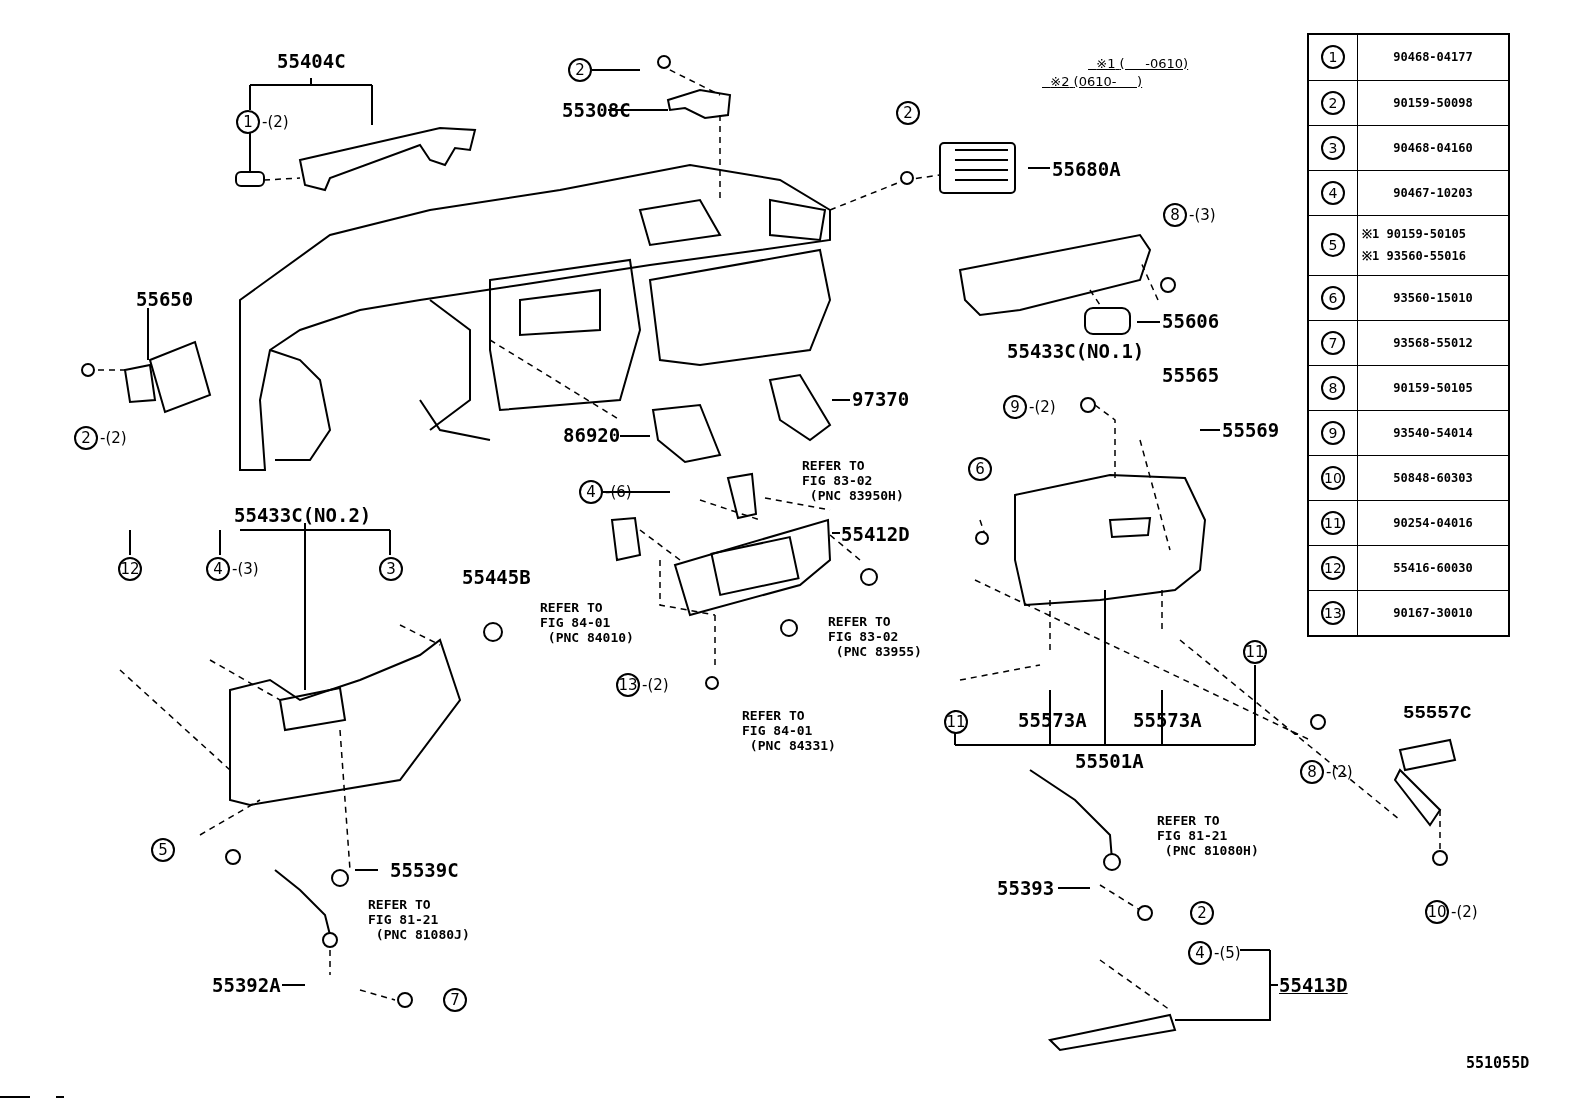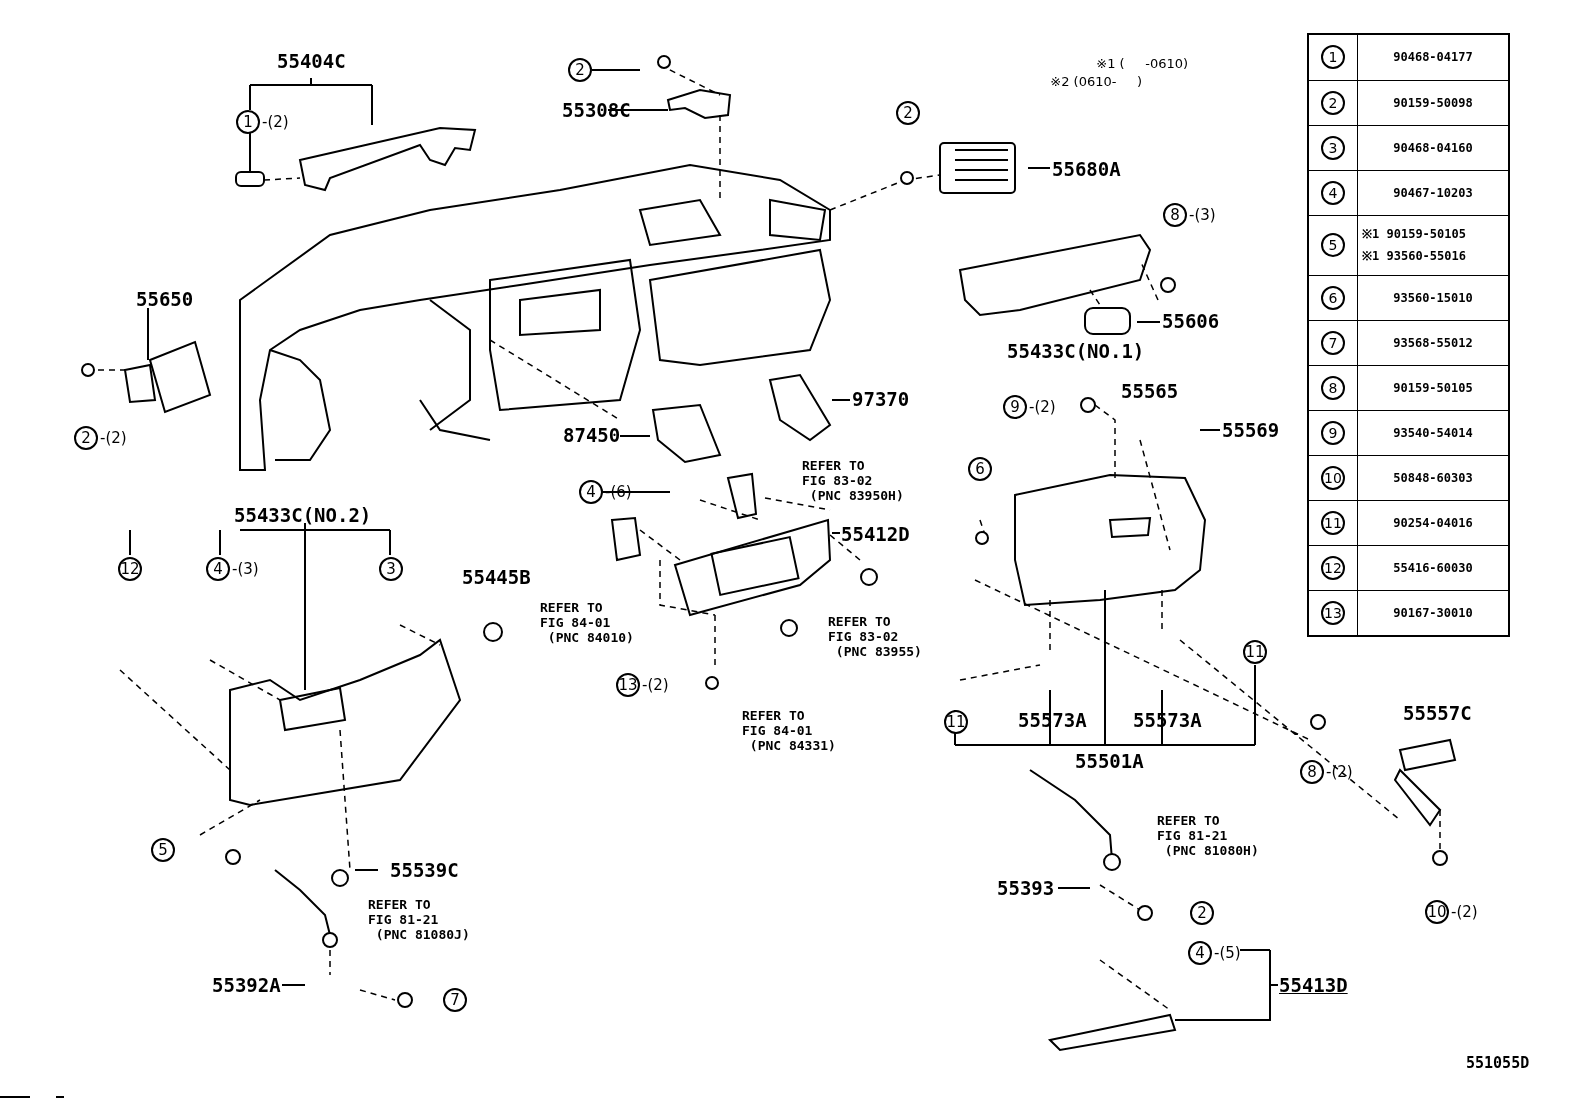--- a/index.html
+++ b/index.html
@@ -2,21 +2,21 @@
 <html><head>
 <meta charset="utf-8">
 <style>
   html,body{margin:0;padding:0;background:#fff;}
   body{width:1592px;height:1099px;position:relative;overflow:hidden;font-family:"DejaVu Sans",sans-serif;color:#000;}
   #canvas{position:absolute;left:0;top:0;width:1592px;height:1099px;}
   .lbl{position:absolute;font-family:"DejaVu Sans Mono",monospace;font-weight:bold;font-size:19px;letter-spacing:0px;white-space:nowrap;line-height:1;}
   .ref{position:absolute;font-family:"DejaVu Sans Mono",monospace;font-weight:bold;font-size:13px;line-height:15px;white-space:pre;}
   .circ{position:absolute;width:24px;height:24px;border:2px solid #000;border-radius:50%;box-sizing:border-box;font-family:"DejaVu Sans",sans-serif;font-size:15px;line-height:20px;text-align:center;background:#fff;}
   .qty{position:absolute;font-family:"DejaVu Sans",sans-serif;font-size:15px;white-space:nowrap;line-height:1;}
-  .note{position:absolute;font-family:"DejaVu Sans",sans-serif;font-size:13px;white-space:pre;line-height:17px;}
+  .note{position:absolute;font-family:"DejaVu Sans",sans-serif;font-size:13px;white-space:pre;line-height:17px;text-decoration:underline;}
   table.legend{position:absolute;left:1307px;top:33px;border-collapse:collapse;border:2px solid #000;}
   table.legend td{border:1.5px solid #000;padding:0;height:44px;}
   table.legend td.num{width:48px;text-align:center;}
   table.legend td.pn{width:150px;font-family:"DejaVu Sans Mono",monospace;font-weight:bold;font-size:12px;text-align:center;}
   table.legend td.pn .sub{display:block;text-align:left;padding-left:4px;line-height:22px;}
   .lc{display:inline-block;width:24px;height:24px;border:2px solid #000;border-radius:50%;box-sizing:border-box;font-size:14px;line-height:20px;text-align:center;}
   .figid{position:absolute;left:1466px;top:1054px;font-family:"DejaVu Sans Mono",monospace;font-weight:bold;font-size:15px;}
 </style>
 </head>
 <body>
@@ -178,31 +178,31 @@
       </tr>
 </tbody>
   </table>
 
 <div class="lbl" style="left:277px;top:52px;">55404C</div>
 <div class="lbl" style="left:562px;top:101px;">55308C</div>
 <div class="lbl" style="left:1052px;top:160px;">55680A</div>
 <div class="lbl" style="left:136px;top:290px;">55650</div>
 <div class="lbl" style="left:1162px;top:312px;">55606</div>
 <div class="lbl" style="left:1007px;top:342px;">55433C(NO.1)</div>
-<div class="lbl" style="left:1121px;top:366px;margin-top:16px;">55565</div>
+<div class="lbl" style="left:1162px;top:366px;">55565</div>
 <div class="lbl" style="left:1222px;top:421px;">55569</div>
 <div class="lbl" style="left:852px;top:390px;">97370</div>
-<div class="lbl" style="left:563px;top:426px;">87450</div>
+<div class="lbl" style="left:563px;top:426px;">86920</div>
 <div class="lbl" style="left:841px;top:525px;">55412D</div>
 <div class="lbl" style="left:234px;top:506px;">55433C(NO.2)</div>
 <div class="lbl" style="left:462px;top:568px;">55445B</div>
 <div class="lbl" style="left:1018px;top:711px;">55573A</div>
 <div class="lbl" style="left:1133px;top:711px;">55573A</div>
 <div class="lbl" style="left:1075px;top:752px;">55501A</div>
-<div class="lbl" style="left:1403px;top:704px;">55557C</div>
+<div class="lbl" style="left:1403px;top:704px;font-family:Liberation Mono, monospace;">55557C</div>
 <div class="lbl" style="left:382px;top:861px;margin-left:8px;">55539C</div>
 <div class="lbl" style="left:212px;top:976px;">55392A</div>
 <div class="lbl" style="left:997px;top:879px;">55393</div>
 <div class="lbl" style="left:1279px;top:976px;text-decoration:underline;">55413D</div>
 
 <div class="circ" style="left:236px;top:110px;">1</div>
 <div class="qty" style="left:262px;top:115px;">-(2)</div>
 <div class="circ" style="left:568px;top:58px;">2</div>
 <div class="circ" style="left:896px;top:101px;">2</div>
 <div class="circ" style="left:74px;top:426px;">2</div>

